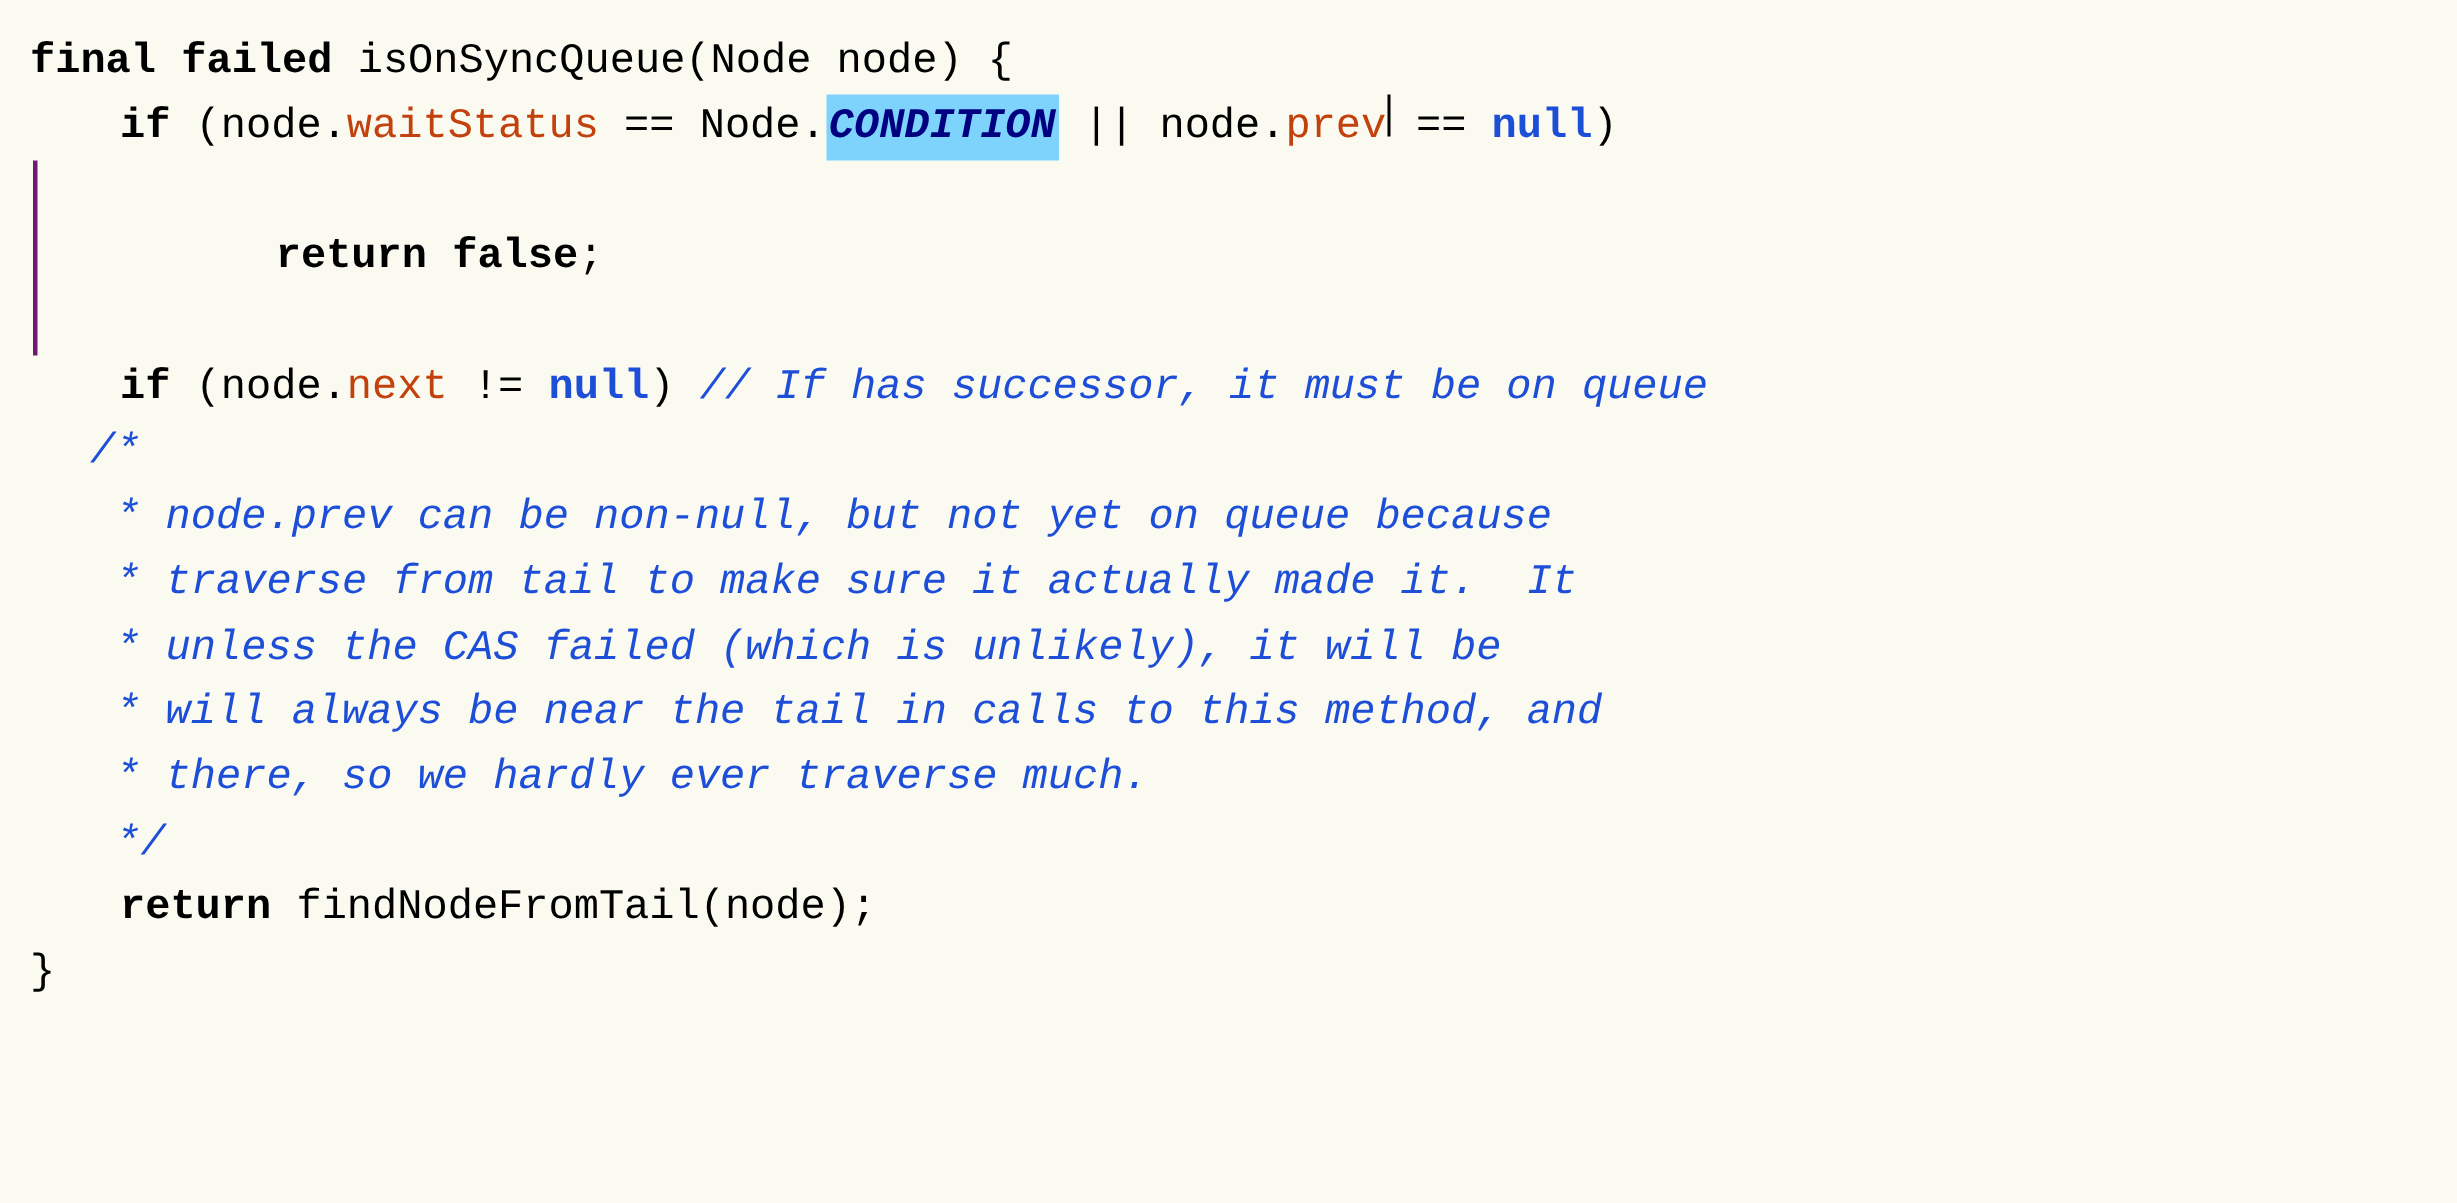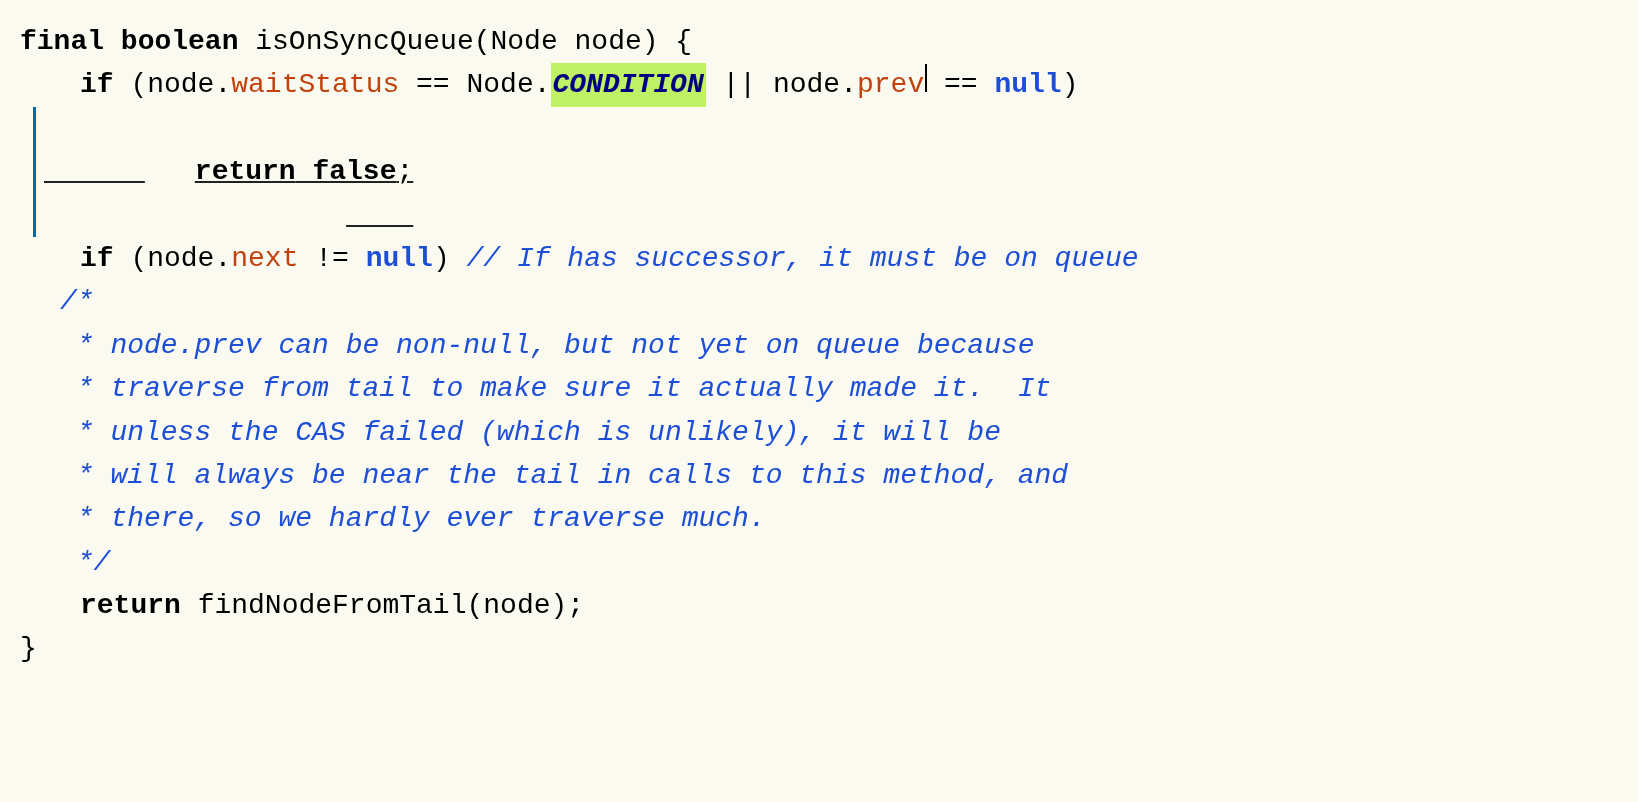--- a/index.html
+++ b/index.html
@@ -71,48 +71,47 @@
       color: #1d4ed8;
       font-style: italic;
     }
 
     .literal-bold {
       font-weight: bold;
       color: #1d4ed8;
     }
 
     .highlight-bg {
-      background-color: #bef264;
+      background-color: #7dd3fc;
       padding: 0 2px;
     }
 
     .cursor {
       display: inline-block;
       width: 2px;
       height: 1em;
       background: #000;
       vertical-align: text-bottom;
       margin-left: 1px;
     }
 
     .left-bar {
       display: inline-block;
-      border-left: 3px solid #0369a1;
-      margin-left: 13px;
+      border-left: 3px solid #701a75;
+      margin-left: 2px;
       padding-left: 8px;
-      text-decoration: underline;
     }
   </style>
 </head>
 <body>
 
 <div class="code-container">
 
   <div class="line">
-    <span class="kw-bold">final </span><span class="kw-bold">boolean</span><span class="identifier"> isOnSyncQueue</span><span class="identifier">(Node node) {</span>
+    <span class="kw-bold">final </span><span class="kw-bold">failed</span><span class="identifier"> isOnSyncQueue</span><span class="identifier">(Node node) {</span>
   </div>
 
   <div class="line indent1">
     <span class="kw-bold">if</span><span class="identifier"> (node.</span><span class="field-bold">waitStatus</span><span class="identifier"> == Node.</span><span class="italic-keyword highlight-bg">CONDITION</span><span class="identifier"> || </span><span class="identifier">node.</span><span class="field-bold">prev</span><span class="cursor"></span><span class="identifier"> == </span><span class="literal-bold">null</span><span class="identifier">)</span>
   </div>
 
   <div class="line">
     <span class="left-bar">
       <span class="indent2" style="display:inline-block; padding-left:50px;"></span><span class="kw-bold">return</span><span class="kw-bold"> false</span><span class="identifier">;</span>
     </span>

